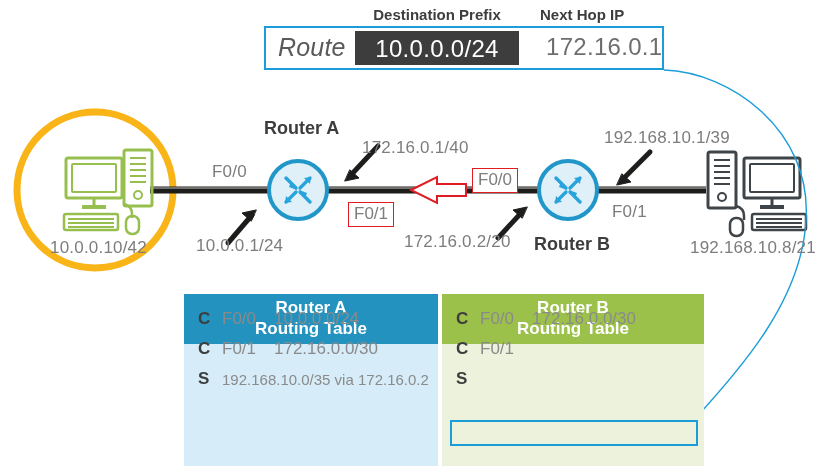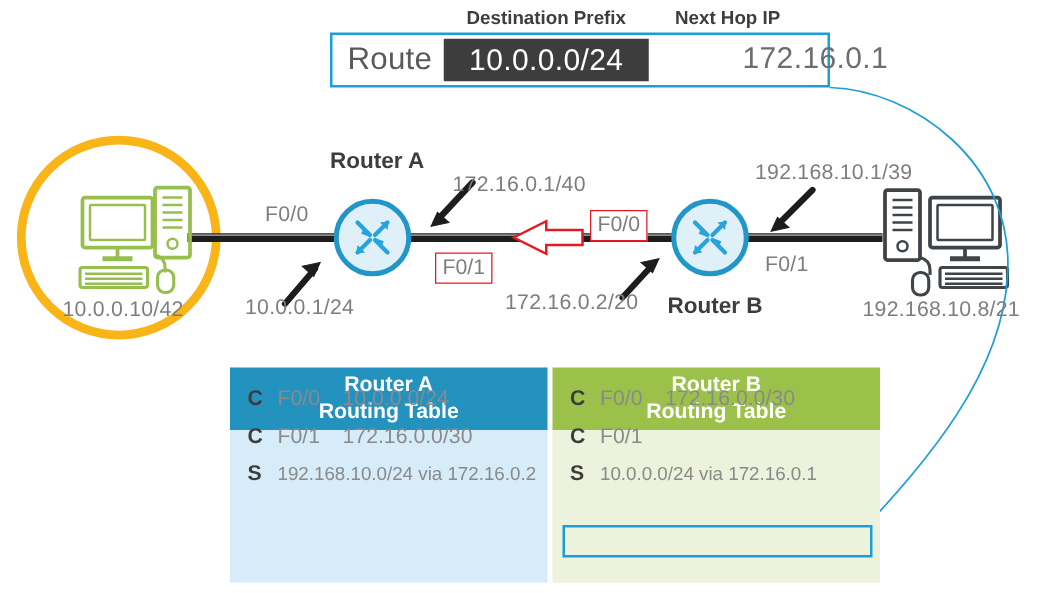--- a/index.html
+++ b/index.html
@@ -5,24 +5,24 @@
   html,body{margin:0;padding:0;background:#ffffff;}
   body{width:834px;height:474px;position:relative;overflow:hidden;
        font-family:"Liberation Sans","DejaVu Sans",sans-serif;
        color:#6e6e6e;-webkit-font-smoothing:antialiased;}
   .abs{position:absolute;}
   .nosel{user-select:none;}
 
   
   #route-box{left:264px;top:26px;width:400px;height:44px;
              border:2px solid #1b9dd9;background:#ffffff;box-sizing:border-box;}
-  #route-word{left:278px;top:33px;font-size:25px;color:#5a5a5a;letter-spacing:.2px;}
+  #route-word{left:278px;top:33px;font-size:25px;color:#5a5a5a;letter-spacing:.2px;font-style:italic;}
   #dest-chip{left:355px;top:31px;width:164px;height:34px;background:#3d3d3d;}
   #dest-chip-text{left:0;top:4px;width:164px;text-align:center;font-size:24px;color:#ffffff;letter-spacing:.3px;}
-  #nexthop-val{left:546px;top:33px;font-size:24px;color:#6e6e6e;letter-spacing:.3px;margin-left:48px;}
+  #nexthop-val{left:546px;top:33px;font-size:24px;color:#6e6e6e;letter-spacing:.3px;}
   #dest-head{left:357px;top:6px;width:160px;text-align:center;font-size:15px;font-weight:bold;color:#3d3d3d;}
   #nexthop-head{left:540px;top:6px;width:140px;text-align:left;font-size:15px;font-weight:bold;color:#3d3d3d;}
 
   
   .lbl{font-size:17px;color:#7d7d7d;white-space:nowrap;letter-spacing:.2px;}
   .rname{font-size:18px;font-weight:bold;color:#3d3d3d;white-space:nowrap;}
   .redbox{border:1.6px solid #e11b22;box-sizing:border-box;padding:1px 5px 2px 5px;
           font-size:17px;color:#7d7d7d;background:#ffffff;white-space:nowrap;}
 
   
@@ -198,21 +198,21 @@
       <span class="iface">F0/0</span>
       <span class="net">10.0.0.0/24</span>
     </div>
     <div class="row" style="left:14px;top:42px">
       <span class="code">C</span>
       <span class="iface">F0/1</span>
       <span class="net">172.16.0.0/30</span>
     </div>
     <div class="row" style="left:14px;top:72px">
       <span class="code">S</span>
-      <span class="srow">192.168.10.0/24 via 172.16.0.2</span>
+      <span class="srow">192.168.10.0/35 via 172.16.0.2</span>
     </div>
   </div>
 </div>
 
 <div class="tbl" id="tableB">
   <div class="thead">
     <div>
       <div>Router B</div>
       <div>Routing Table</div>
     </div>
@@ -222,17 +222,16 @@
       <span class="code">C</span>
       <span class="iface">F0/0</span>
       <span class="net">172.16.0.0/30</span>
     </div>
     <div class="row" style="left:14px;top:42px">
       <span class="code">C</span>
       <span class="iface">F0/1</span>
     </div>
     <div class="row" style="left:14px;top:72px">
       <span class="code">S</span>
-      <span class="srow">10.0.0.0/24 via 172.16.0.1</span>
     </div>
   </div>
 </div>
 <div class="abs" id="sB-highlight"></div>
 
 </body></html>

